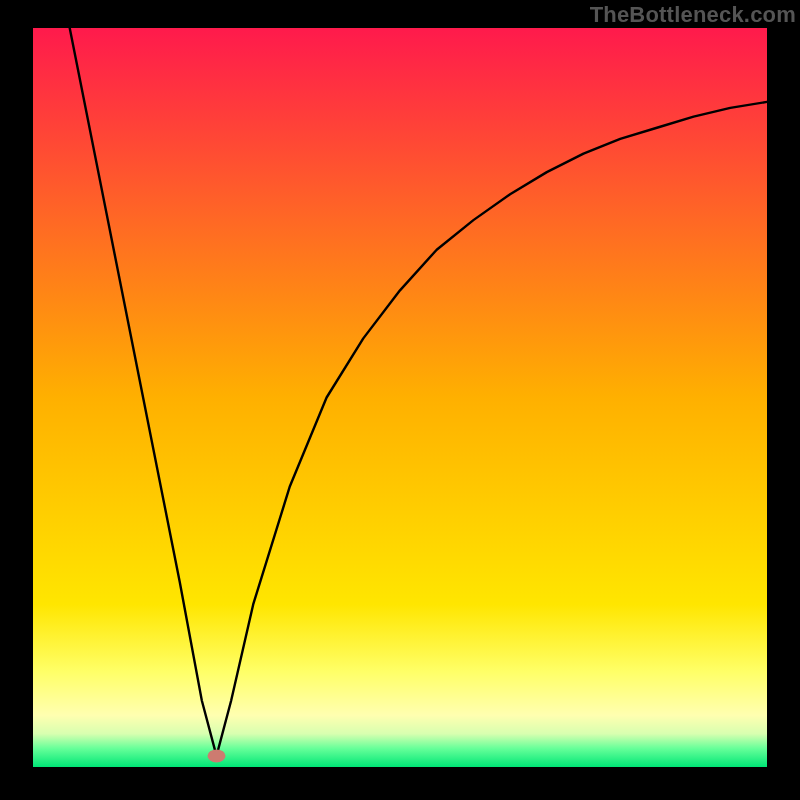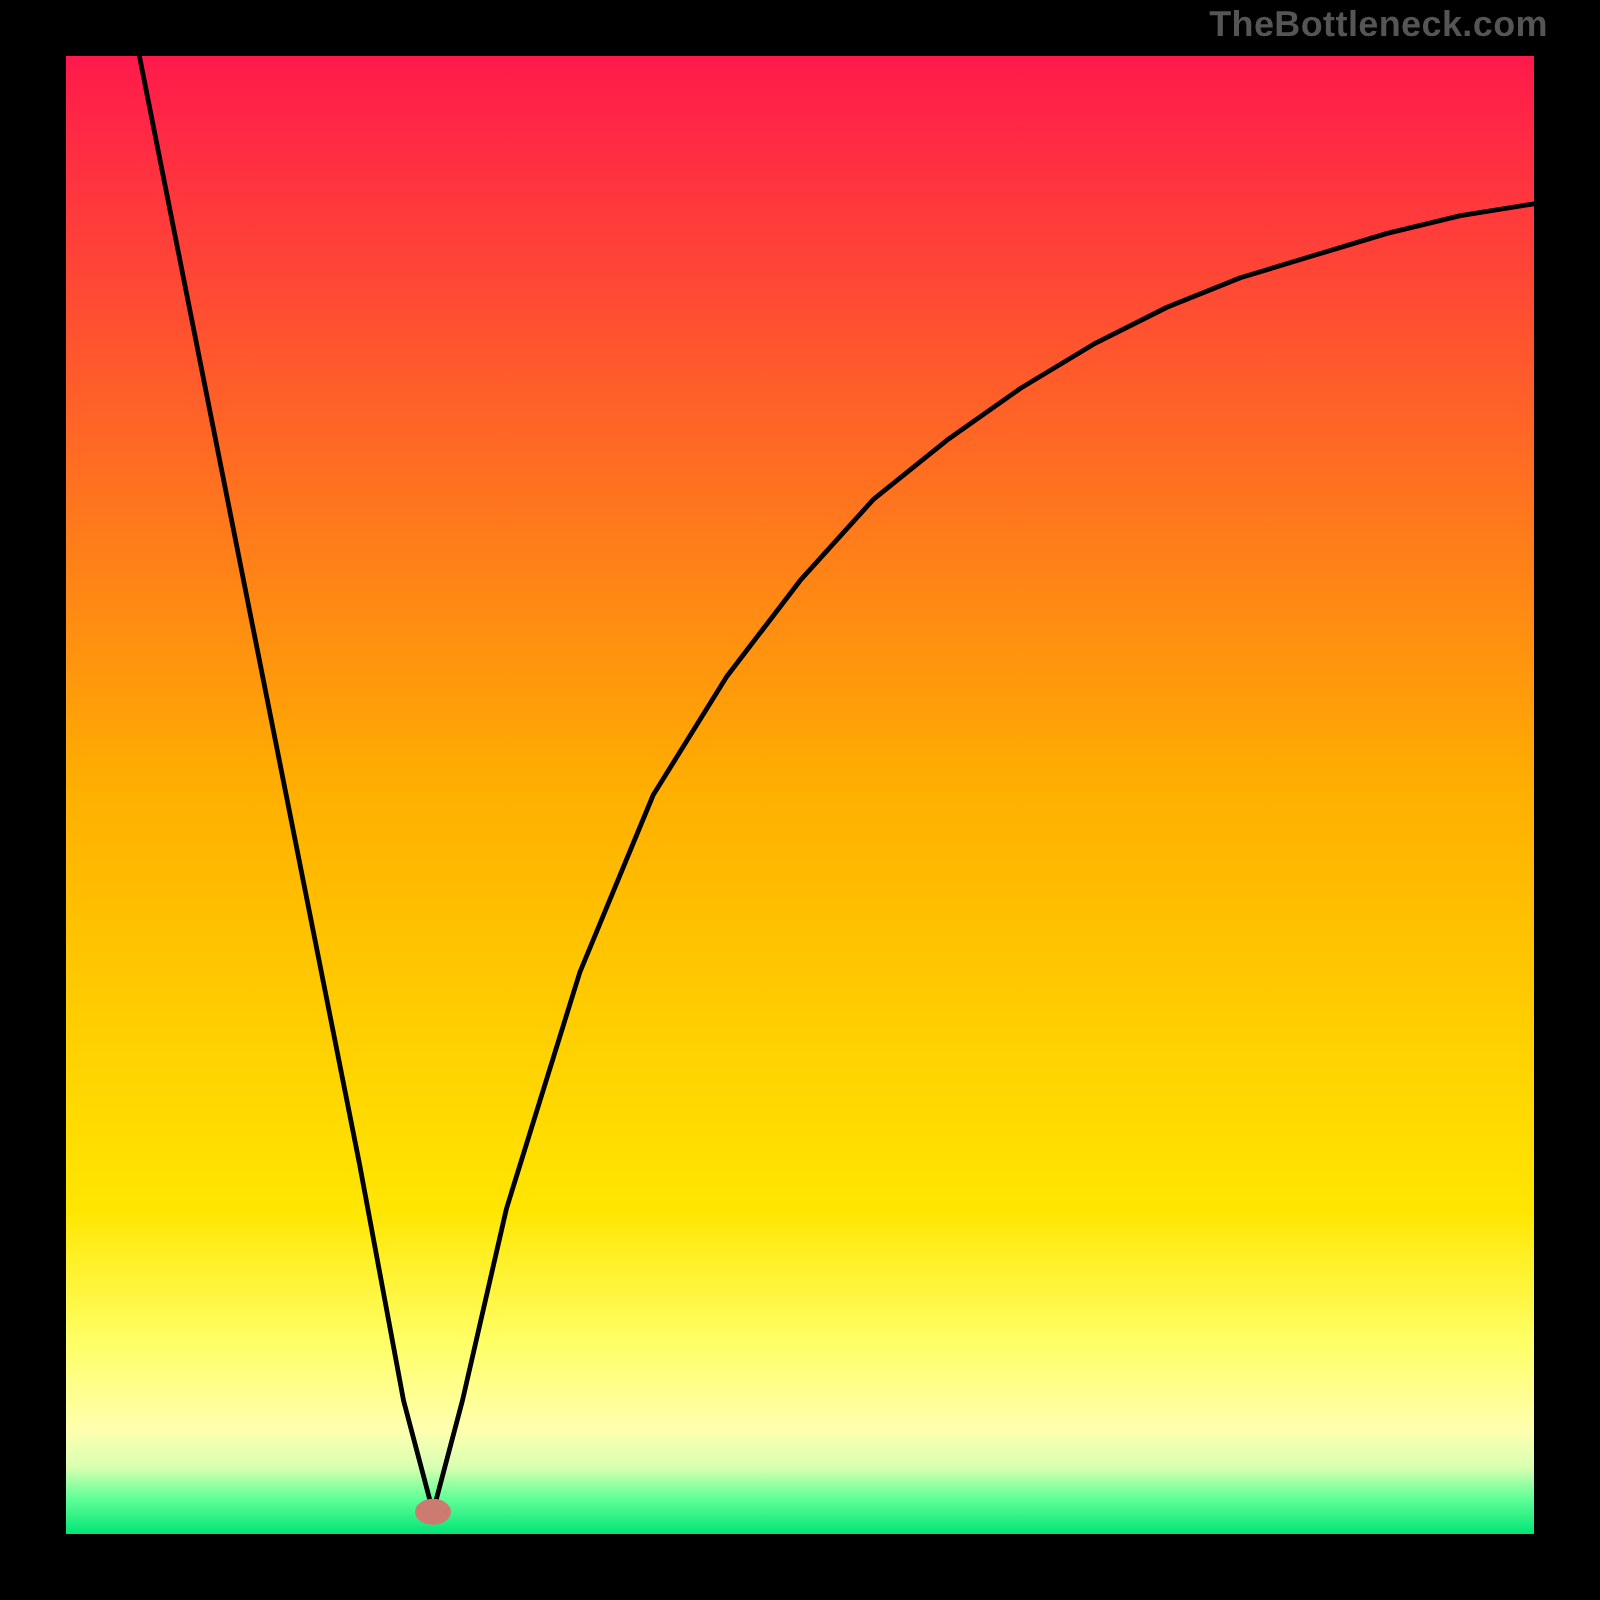--- a/index.html
+++ b/index.html
@@ -14,23 +14,23 @@
     position: relative;
     width: 800px;
     height: 800px;
   }
   svg {
     display: block;
   }
   .watermark {
     position: absolute;
     top: 2px;
-    right: 26px;
+    right: 4px;
     font-family: Arial, Helvetica, sans-serif;
-    font-size: 18px;
+    font-size: 22px;
     font-weight: 600;
     color: #555555;
     letter-spacing: 0.2px;
   }
 </style>
 </head>
 <body>
 
 <div class="stage">
 

